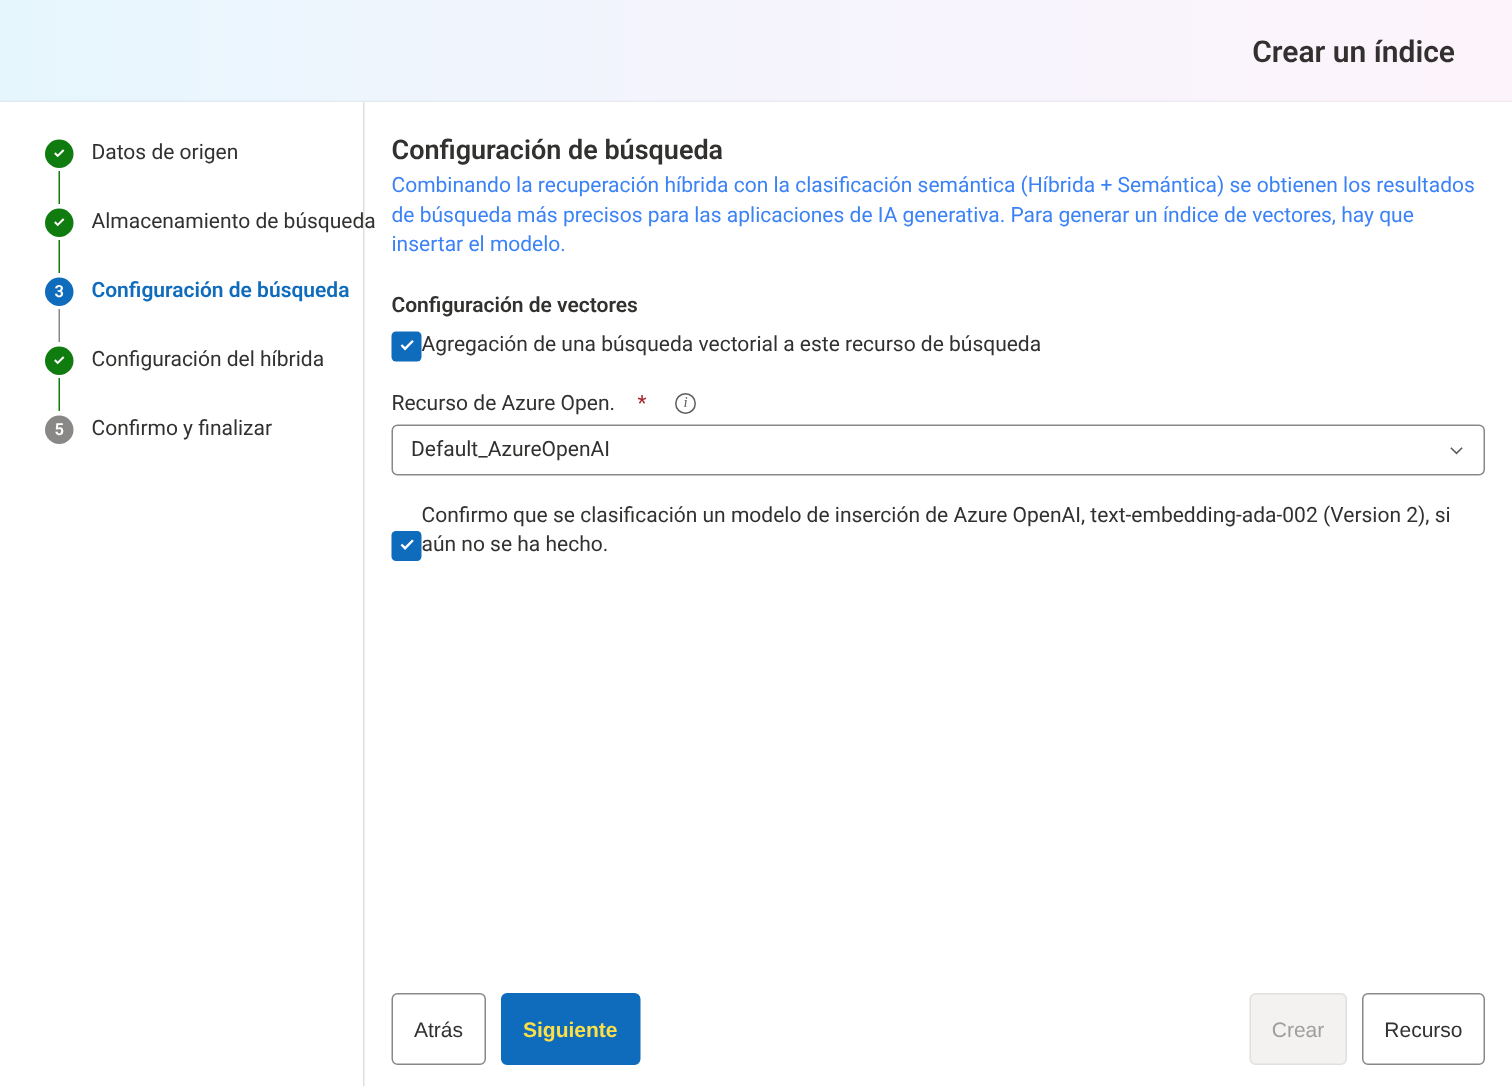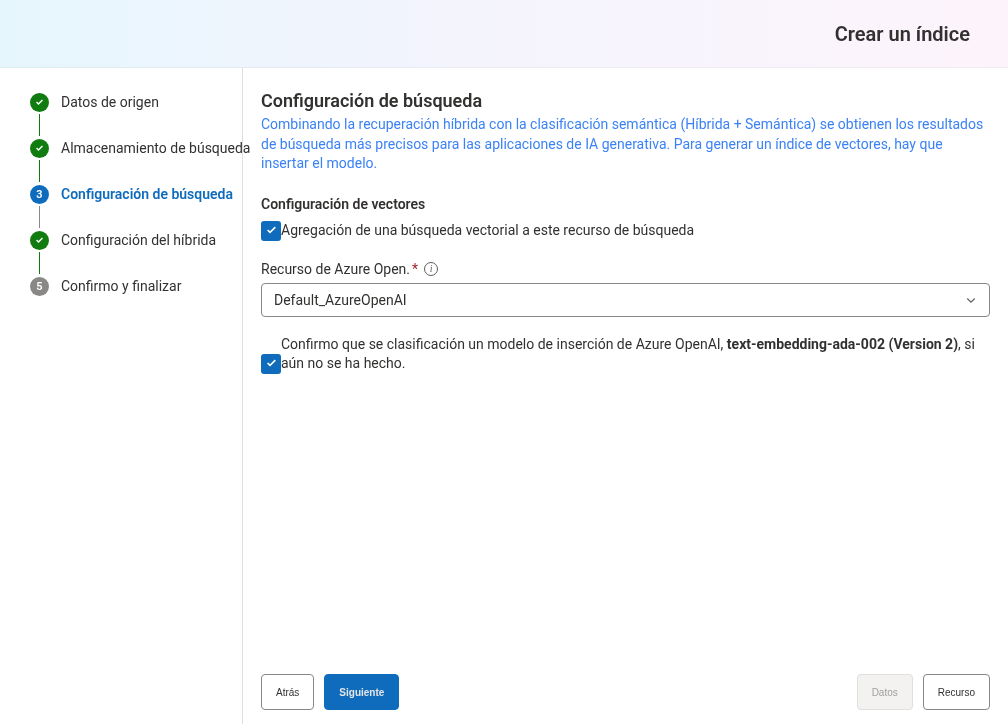--- a/index.html
+++ b/index.html
@@ -103,21 +103,21 @@
     display: flex; align-items: center; justify-content: center;
     flex: 0 0 20px;
     margin-top: 1px;
     cursor: pointer;
   }
   .checkbox-box svg { width: 13px; height: 13px; }
   .checkbox-label { font-size: 14px; line-height: 1.4; }
   .field-label-row {
     display: flex;
     align-items: center;
-    gap: 0;
+    gap: 13px;
     margin-bottom: 6px;
   }
   .field-label { font-size: 14px; font-weight: 400; }
   .req-star { color: #a4262c; font-size: 14px; margin-left:2px;}
   .info-icon {
     width: 14px; height: 14px; border:1px solid #605e5c; border-radius:50%;
     display:inline-flex; align-items:center; justify-content:center;
     font-size:10px; color:#605e5c; margin-left:6px; cursor: default;
     font-style: italic; font-family: Georgia, serif;
   }
@@ -130,44 +130,44 @@
     display: flex;
     align-items: center;
     justify-content: space-between;
     padding: 1px 12px;
     cursor: pointer;
     margin-bottom: 18px;
   }
   .dropdown-text { font-size: 14px; color: #323130; }
   .chevron-down { width:12px; height:12px; }
   .confirm-row .checkbox-label { flex:1; }
-  .confirm-row .checkbox-label b { font-weight:700; }
+  .confirm-row .checkbox-label b { font-weight:400; }
   
   .footer {
     display:flex;
     align-items:center;
     padding-top:12px;
   }
   .footer-left { display:flex; gap:10px; }
   .footer-right { margin-left:auto; display:flex; gap:10px; }
   .btn {
-    height: 36px;
+    height: 48px;
     padding: 0 14px;
     border-radius: 4px;
-    font-size: 10px;
+    font-size: 14px;
     cursor: pointer;
     border: 1px solid #8a8886;
     background: #fff;
     color:#323130;
     display:flex; align-items:center;
   }
   .btn.primary {
     background: #0f6cbd;
     border-color: #0f6cbd;
-    color: #e5e5e5;
+    color: #fde047;
     font-weight: 600;
   }
   .btn.disabled {
     background: #f3f2f1;
     color: #a19f9d;
     border-color: #e1dfdd;
     cursor: default;
   }
 </style>
 </head>
@@ -267,19 +267,19 @@
       </div>
 
     </div>
 
     <div class="footer">
       <div class="footer-left">
         <button class="btn">Atrás</button>
         <button class="btn primary">Siguiente</button>
       </div>
       <div class="footer-right">
-        <button class="btn disabled">Datos</button>
+        <button class="btn disabled">Crear</button>
         <button class="btn">Recurso</button>
       </div>
     </div>
   </section>
 
 </div>
 
 </body></html>

